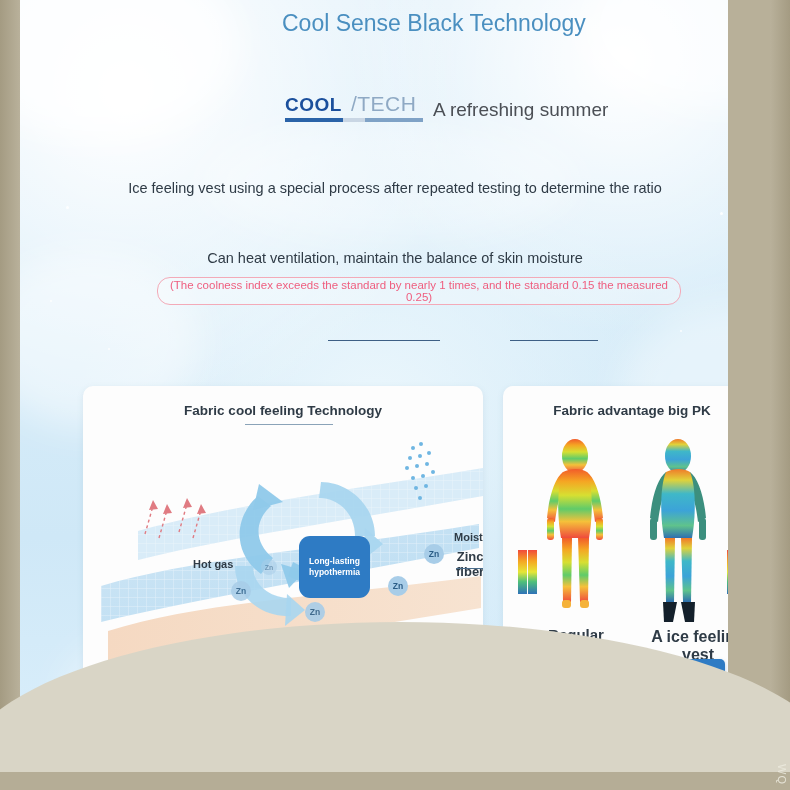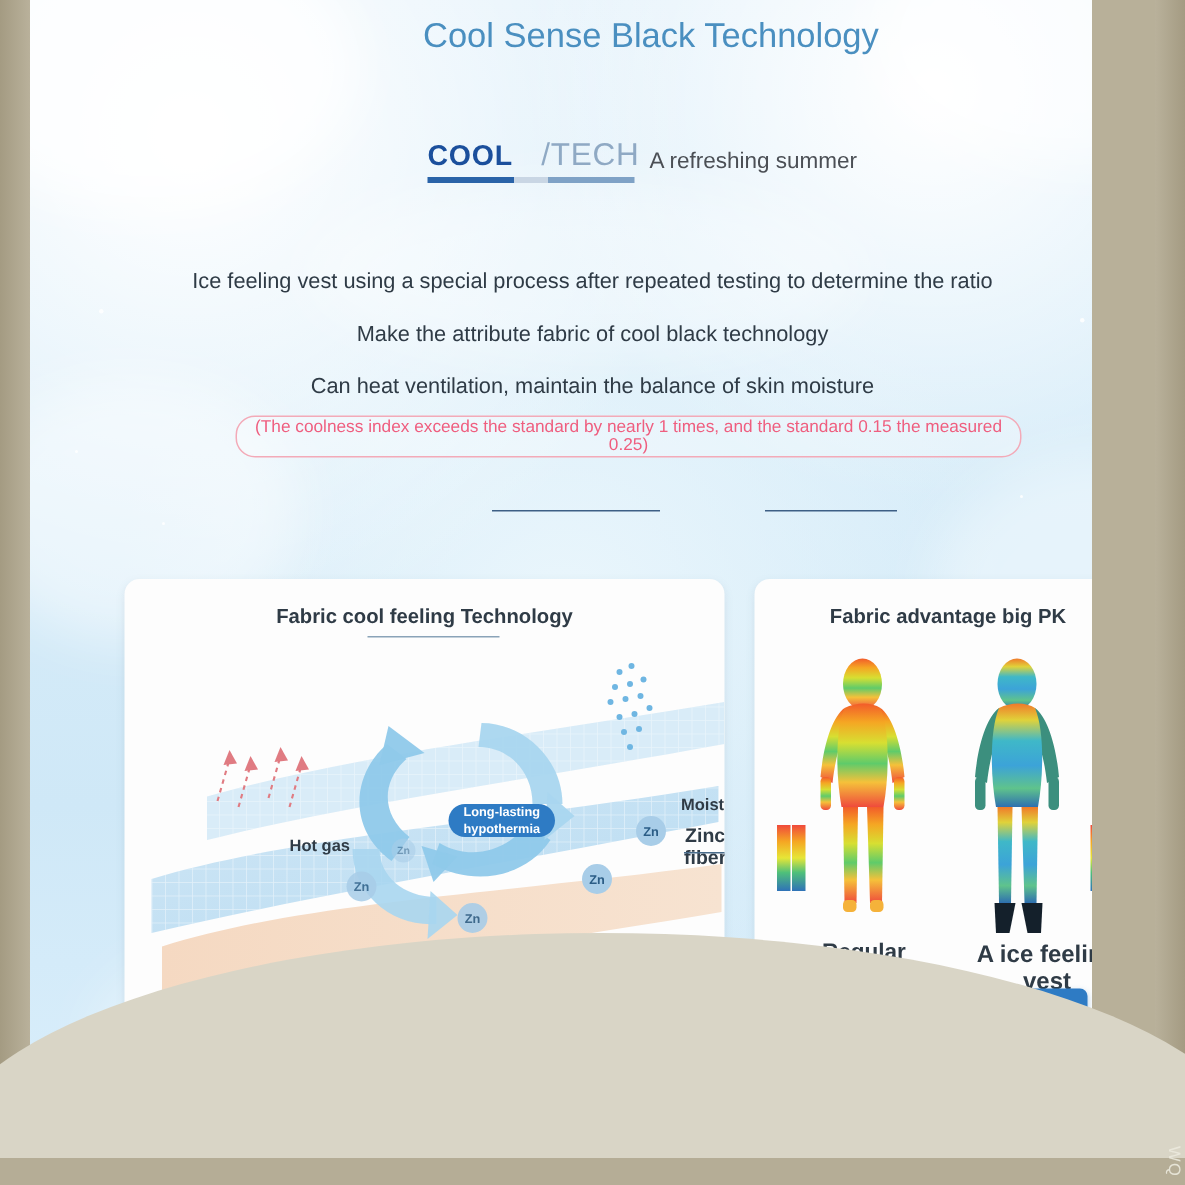--- a/index.html
+++ b/index.html
@@ -99,33 +99,33 @@
     color: #1b4f9c;
     font-size: 19px;
     font-weight: bold;
     letter-spacing: .5px;
   }
   .logo-tech {
     color: #8fa9c4;
     font-size: 21px;
     font-weight: 500;
     letter-spacing: .5px;
-    margin-left: 19px;
+    margin-left: 9px;
   }
   .logo-underline {
     position: absolute;
     left: 265px; top: 118px;
     width: 138px; height: 4px;
     background: linear-gradient(90deg,#2a63a8 0%, #2a63a8 42%, #c9d6e4 42%, #c9d6e4 58%, #7fa2c6 58%, #7fa2c6 100%);
   }
   .logo-tagline {
     position: absolute;
     left: 413px; top: 99px;
     color: #4b4f55;
-    font-size: 15px;
+    font-size: 19px;
   }
 
   
   .line {
     position: absolute;
     width: 750px;
     text-align: center;
     color: #2f3b46;
     font-size: 14.5px;
   }
@@ -202,21 +202,21 @@
     color: #2f3b46;
     font-size: 11px;
   }
   .pill-blue {
     position: absolute;
     background: #2e7bc4;
     color: #fff;
     border-radius: 11px;
     font-size: 8.5px;
     line-height: 11px;
-    padding: 0 10px;
+    padding: 20px 10px;
   }
   .zn-badge {
     position: absolute;
     width: 20px; height: 20px;
     border-radius: 50%;
     background: #a8cde8;
     color: #2b5d86;
     font-size: 8.5px;
     display: flex; align-items: center; justify-content: center;
   }
@@ -277,21 +277,20 @@
     <div class="title">Cool Sense Black Technology</div>
 
     <div class="logo-wrap">
       <span class="logo-cool">COOL</span>
       <span class="logo-tech">/TECH</span>
     </div>
     <div class="logo-underline"></div>
     <div class="logo-tagline">A refreshing summer</div>
 
     <div class="line line1">Ice feeling vest using a special process after repeated testing to determine the ratio</div>
-    <div class="line line2">Make the attribute fabric of cool black technology</div>
     <div class="line line3">Can heat ventilation, maintain the balance of skin moisture</div>
 
     <div class="pinkbox">(The coolness index exceeds the standard by nearly 1 times, and the standard 0.15 the measured 0.25)</div>
 
     <div class="rule1"></div>
     <div class="rule2"></div>
 
     <div class="panel panel-left">
       <div class="panel-title" style="top:17px;">Fabric cool feeling Technology</div>
       <div class="panel-title-underline" style="left:162px; top:38px; width:88px;"></div>

